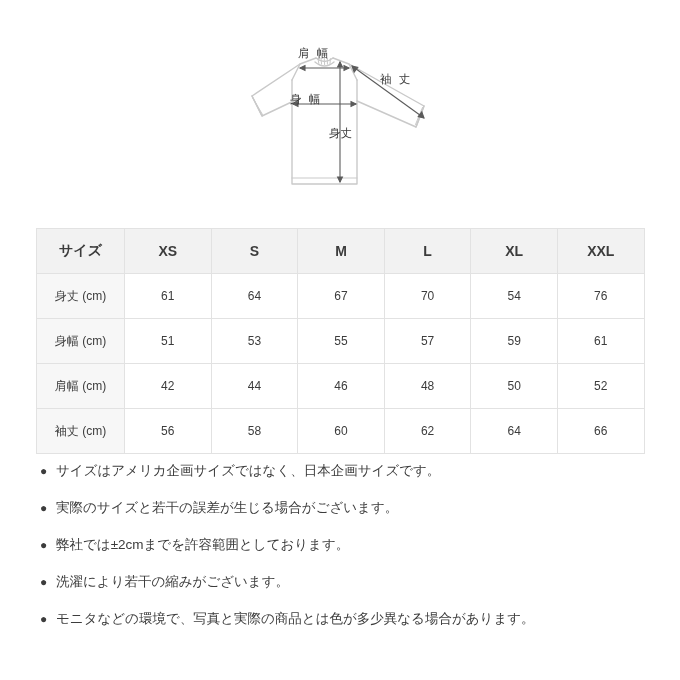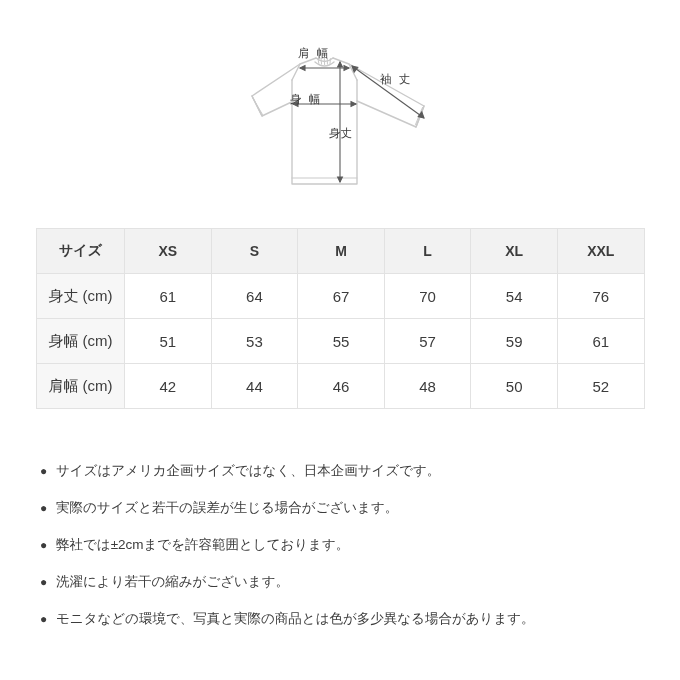--- a/index.html
+++ b/index.html
@@ -55,21 +55,21 @@
   table.size-table {
     border-collapse: collapse;
     width: 608px;
     table-layout: fixed;
   }
   table.size-table th,
   table.size-table td {
     border: 1px solid #e2e2e2;
     height: 42px;
     text-align: center;
-    font-size: 15px;
+    font-size: 12px;
     font-weight: normal;
     color: #3c3c3c;
   }
   table.size-table thead th {
     background: #f2f2f2;
     font-weight: bold;
     font-size: 14px;
     color: #3c3c3c;
   }
   table.size-table tbody th {
@@ -205,20 +205,29 @@
         </tr>
         <tr>
           <th>肩幅 (cm)</th>
           <td>42</td>
           <td>44</td>
           <td>46</td>
           <td>48</td>
           <td>50</td>
           <td>52</td>
         </tr>
+        <tr>
+          <th>袖丈 (cm)</th>
+          <td>56</td>
+          <td>58</td>
+          <td>60</td>
+          <td>62</td>
+          <td>64</td>
+          <td>66</td>
+        </tr>
       </tbody>
     </table>
   </div>
 
   <div class="notes">
     <div class="note-item">
       <span class="note-bullet">●</span>
       <span class="note-text">サイズはアメリカ企画サイズではなく、日本企画サイズです。</span>
     </div>
     <div class="note-item">

